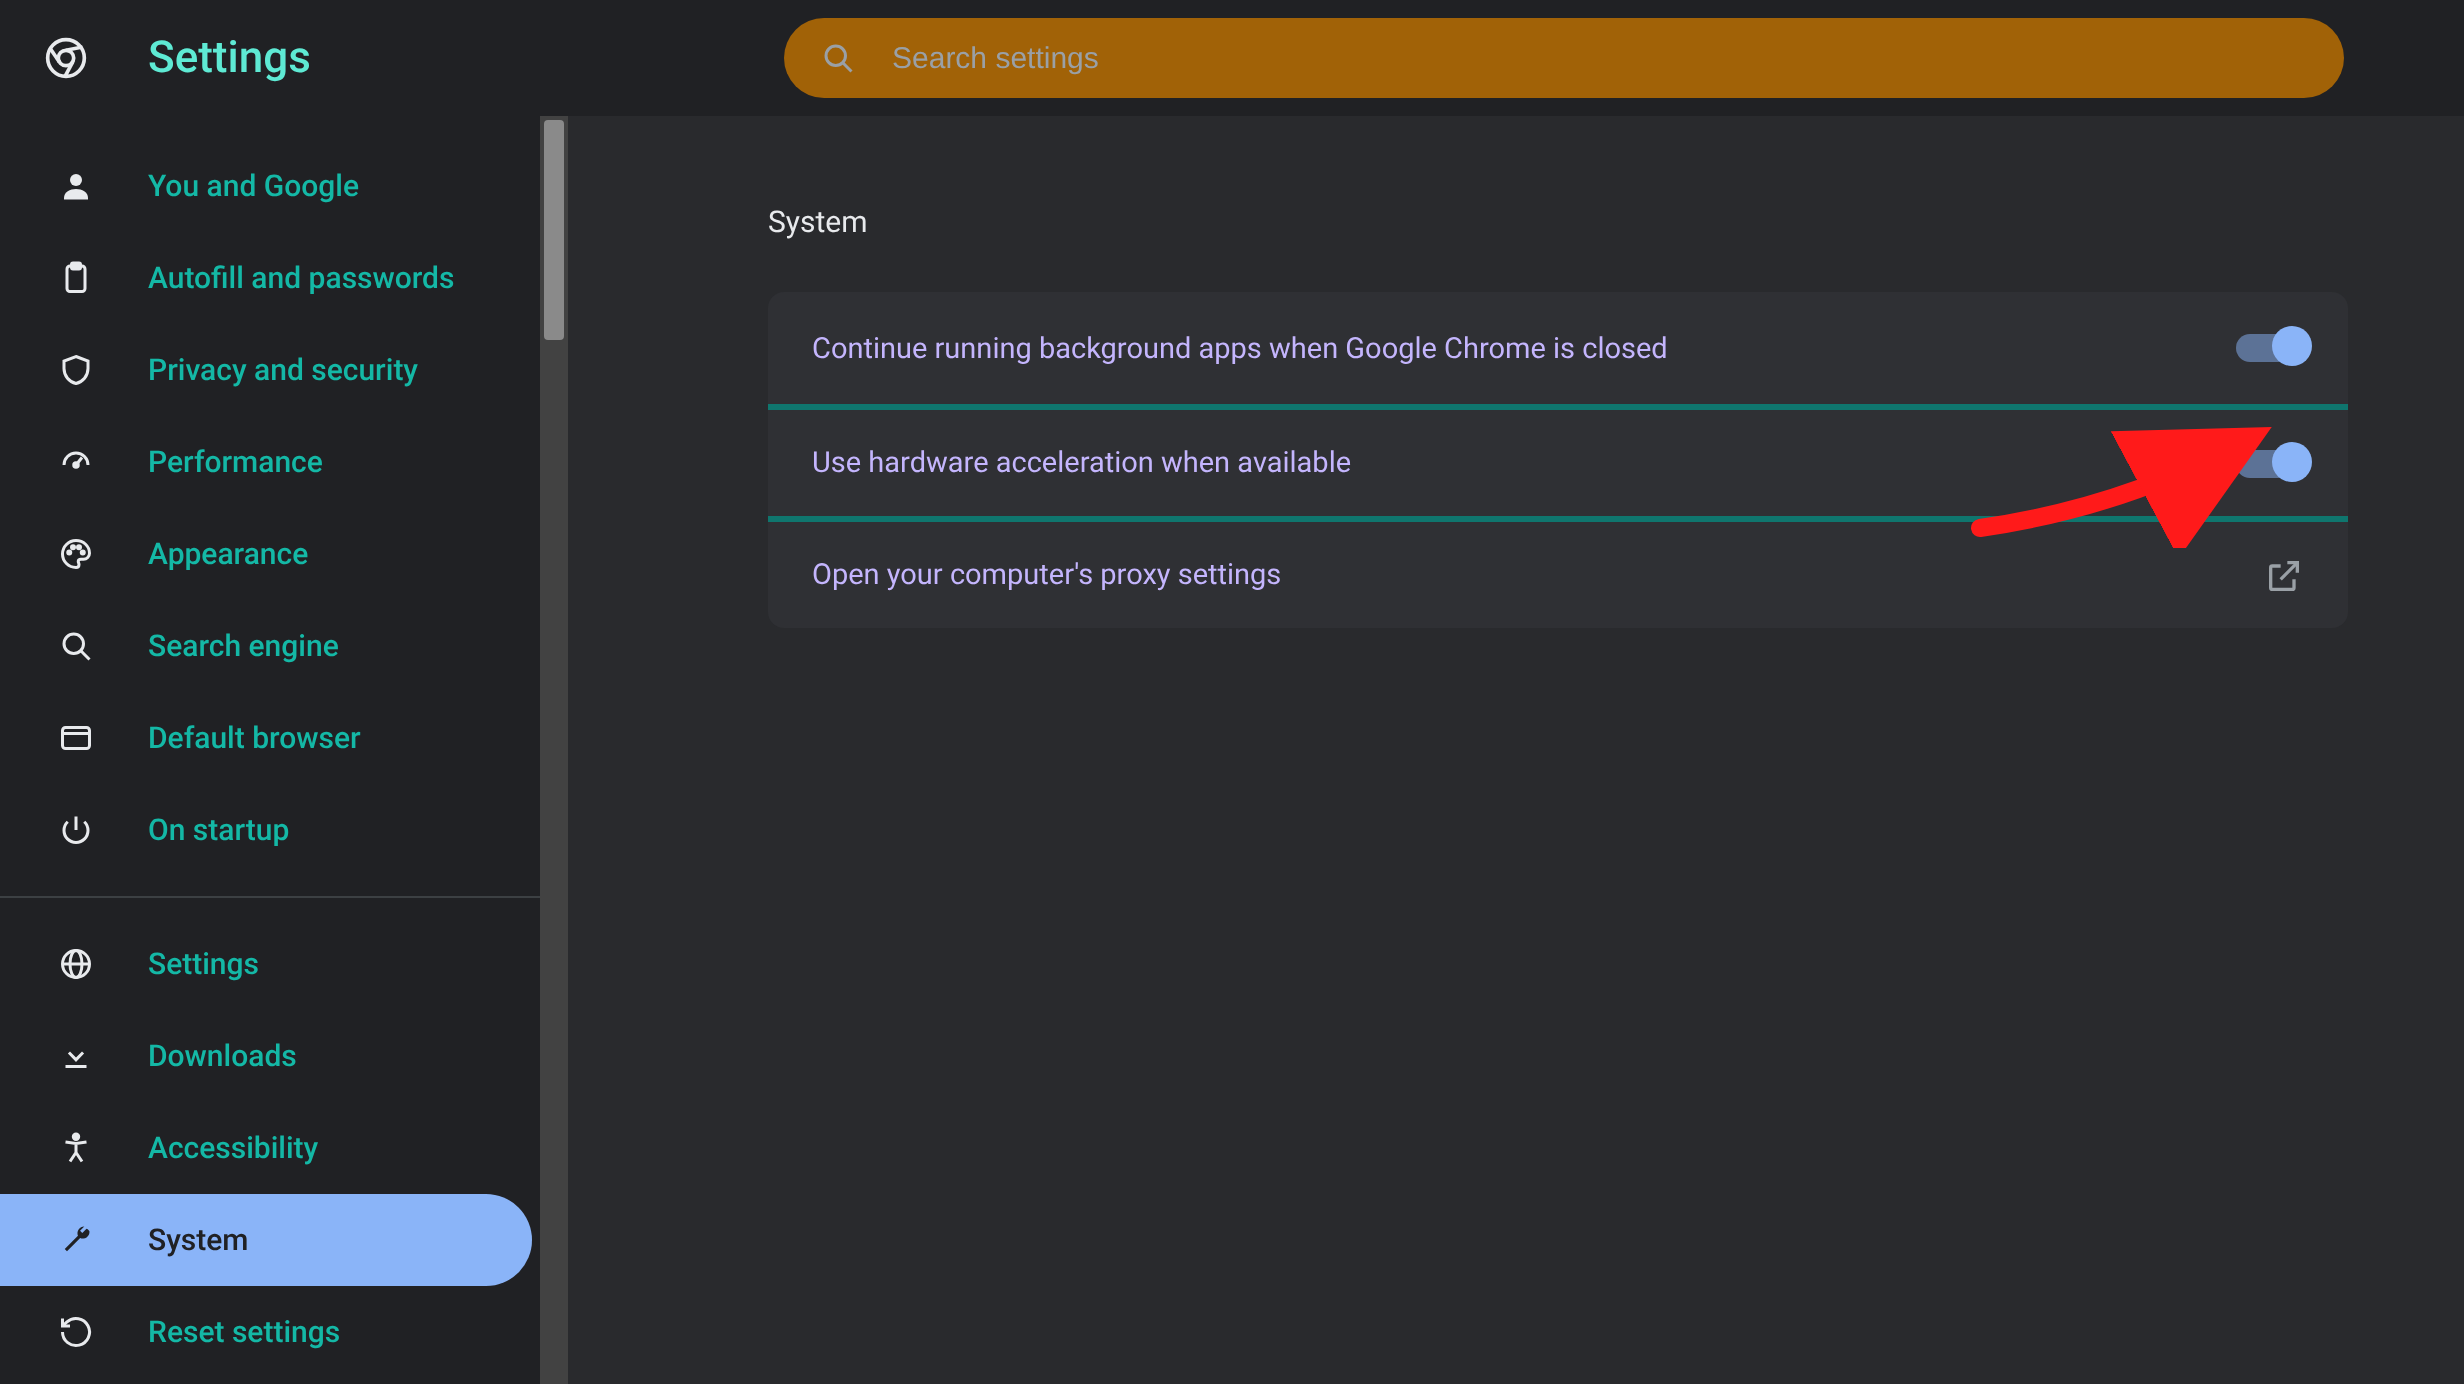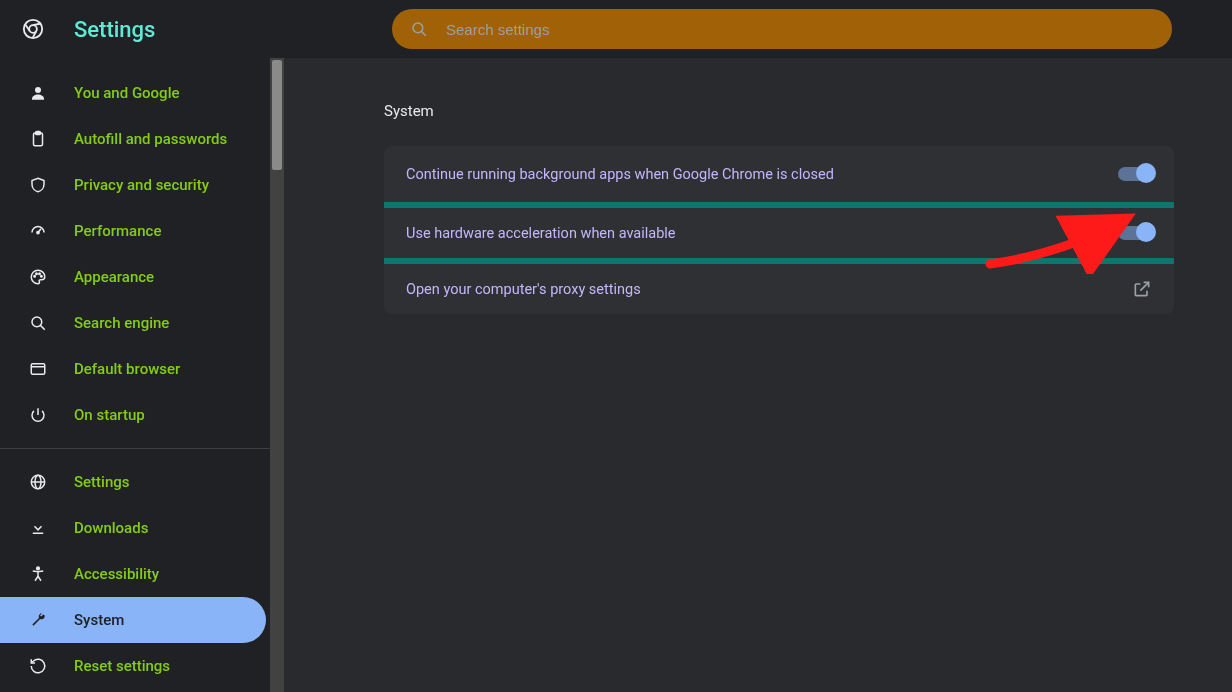--- a/index.html
+++ b/index.html
@@ -73,21 +73,21 @@
     right: 2px; top: 2px;
     width: 10px; height: 110px;
     background: #8a8a8a;
     border-radius: 2px;
   }
   .nav-item {
     display: flex;
     align-items: center;
     height: 46px;
     padding-left: 28px;
-    color: #84cc16;
+    color: #14b8a6;
     font-size: 15px;
     font-weight: 500;
     cursor: pointer;
     border-top-right-radius: 24px;
     border-bottom-right-radius: 24px;
     margin-right: 18px;
   }
   .nav-item .icon {
     width: 20px; height: 20px;
     margin-right: 26px;
@@ -127,21 +127,21 @@
     background: #2f3034;
     border-radius: 8px;
     overflow: hidden;
   }
   .row {
     display: flex;
     align-items: center;
     justify-content: space-between;
     min-height: 56px;
     padding: 0 22px;
-    border-top: 6px solid #0f766e;
+    border-top: 3px solid #0f766e;
     cursor: pointer;
   }
   .row:first-child { border-top: none; }
   .row-label {
     font-size: 14.5px;
     color: #c4b5fd;
   }
   .toggle-track { background: rgba(138,180,248,0.5); width:34px; height:14px; border-radius:10px; position:relative;}
   .toggle-track .knob{
     position:absolute; right:-4px; top:-4px; width:20px; height:20px; background:#8ab4f8; border-radius:50%;

